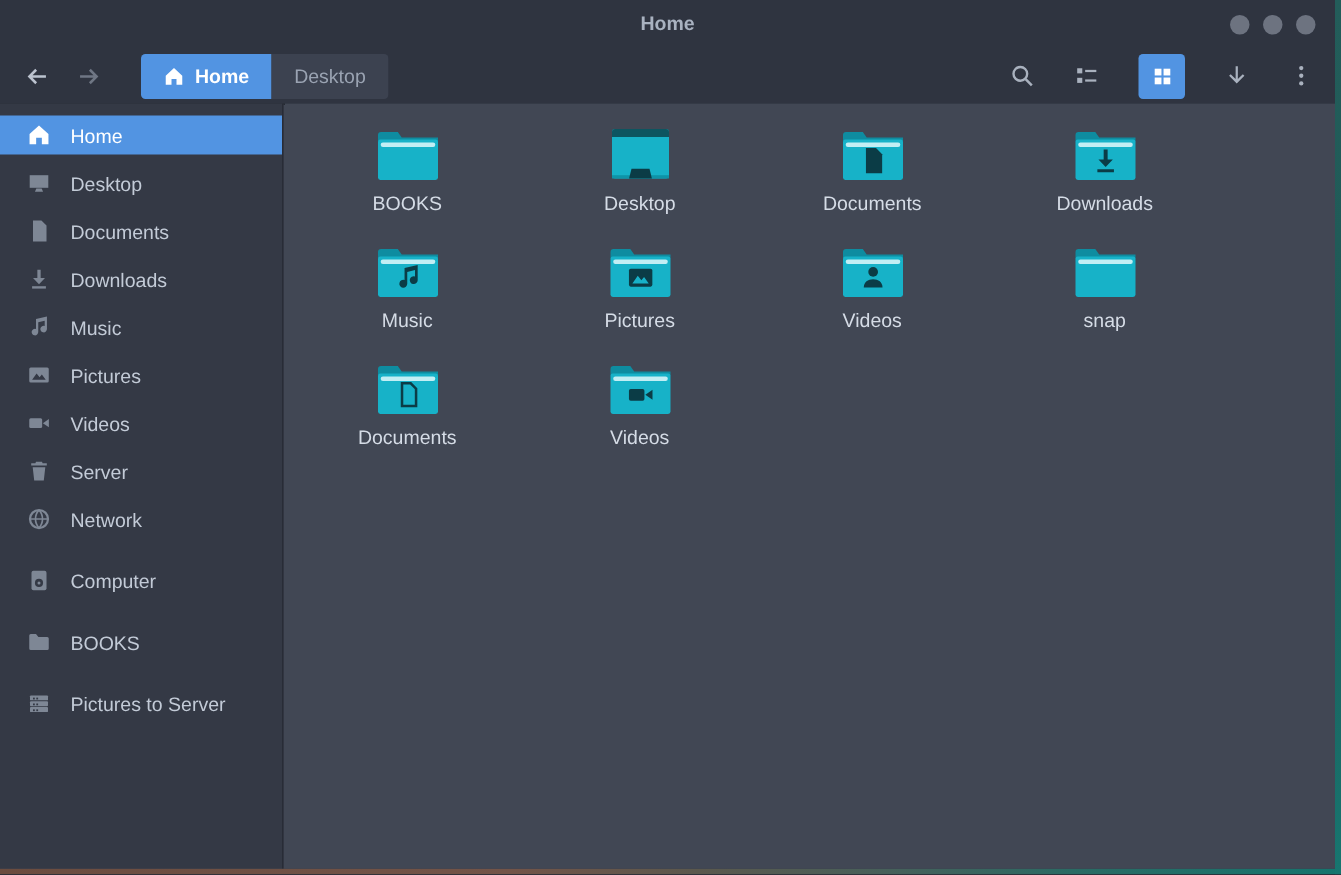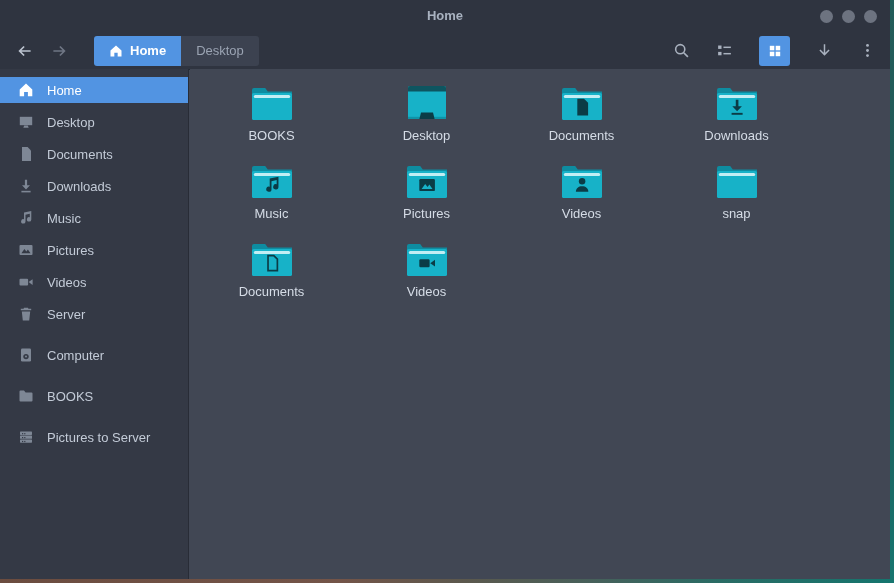--- a/index.html
+++ b/index.html
@@ -202,20 +202,29 @@
             <span class="sb-label">Videos</span>
           </div>
           <div class="sb-row">
             <span class="sb-icon">
               <svg viewBox="0 0 16 16">
                 <path fill="currentColor" d="M6 1.8h4l.4 1h2.8v1.5H2.8V2.8h2.8ZM3.8 5.5h8.4L11.2 14.4H4.8Z"></path>
               </svg>
             </span>
             <span class="sb-label">Server</span>
           </div>
+          <div class="sb-row">
+            <span class="sb-icon">
+              <svg viewBox="0 0 16 16">
+                <circle cx="8" cy="8" r="6" fill="none" stroke="currentColor" stroke-width="1.5"></circle>
+                <path fill="none" stroke="currentColor" stroke-width="1.1" d="M2.2 8h11.6M8 2.1a8.6 8.6 0 0 1 0 11.8M8 2.1a8.6 8.6 0 0 0 0 11.8"></path>
+              </svg>
+            </span>
+            <span class="sb-label">Network</span>
+          </div>
         </div>
         <div class="sb-section-1">
           <div class="sb-row">
             <span class="sb-icon">
               <svg viewBox="0 0 16 16">
                 <rect fill="currentColor" x="3" y="1.5" width="10" height="13" rx="1.3"></rect>
                 <circle class="cut" cx="8" cy="9.6" r="2.7"></circle>
                 <circle fill="currentColor" cx="8" cy="9.6" r="1"></circle>
               </svg>
             </span>

